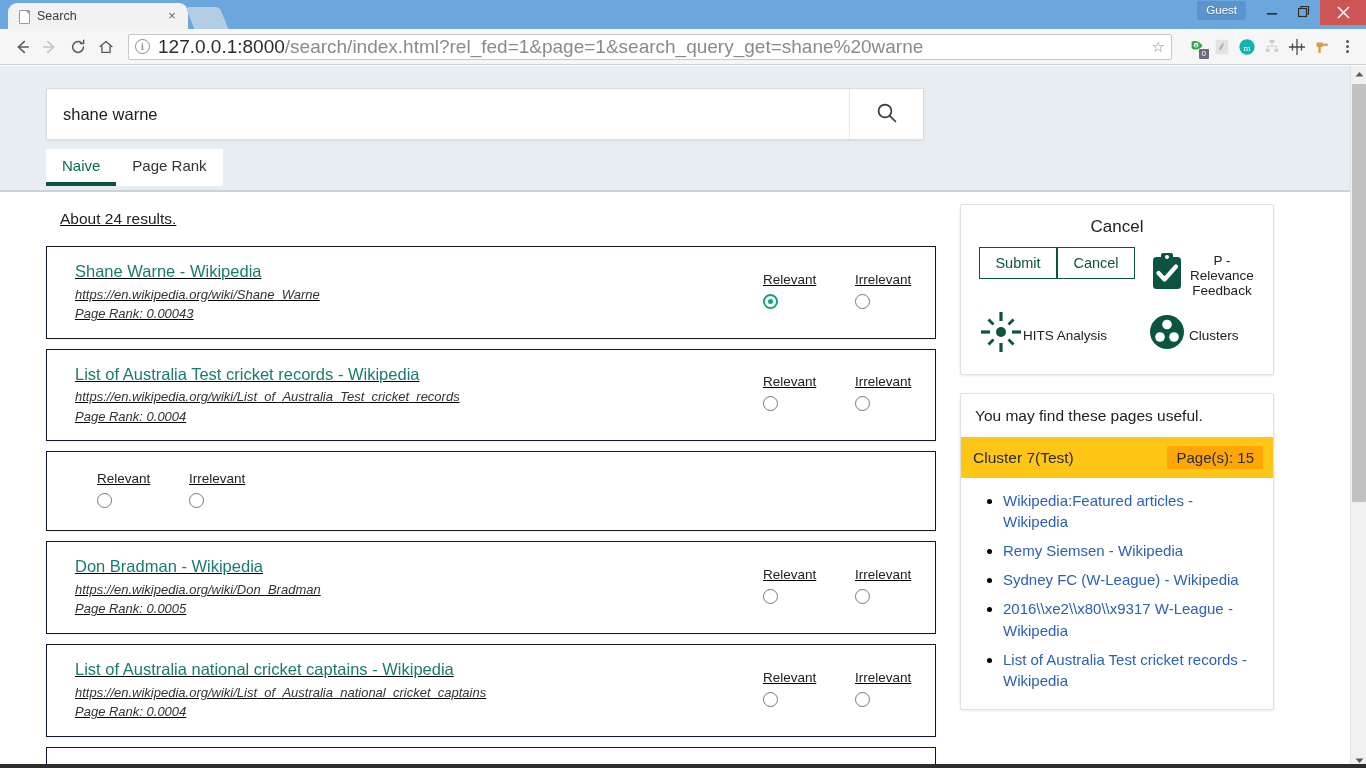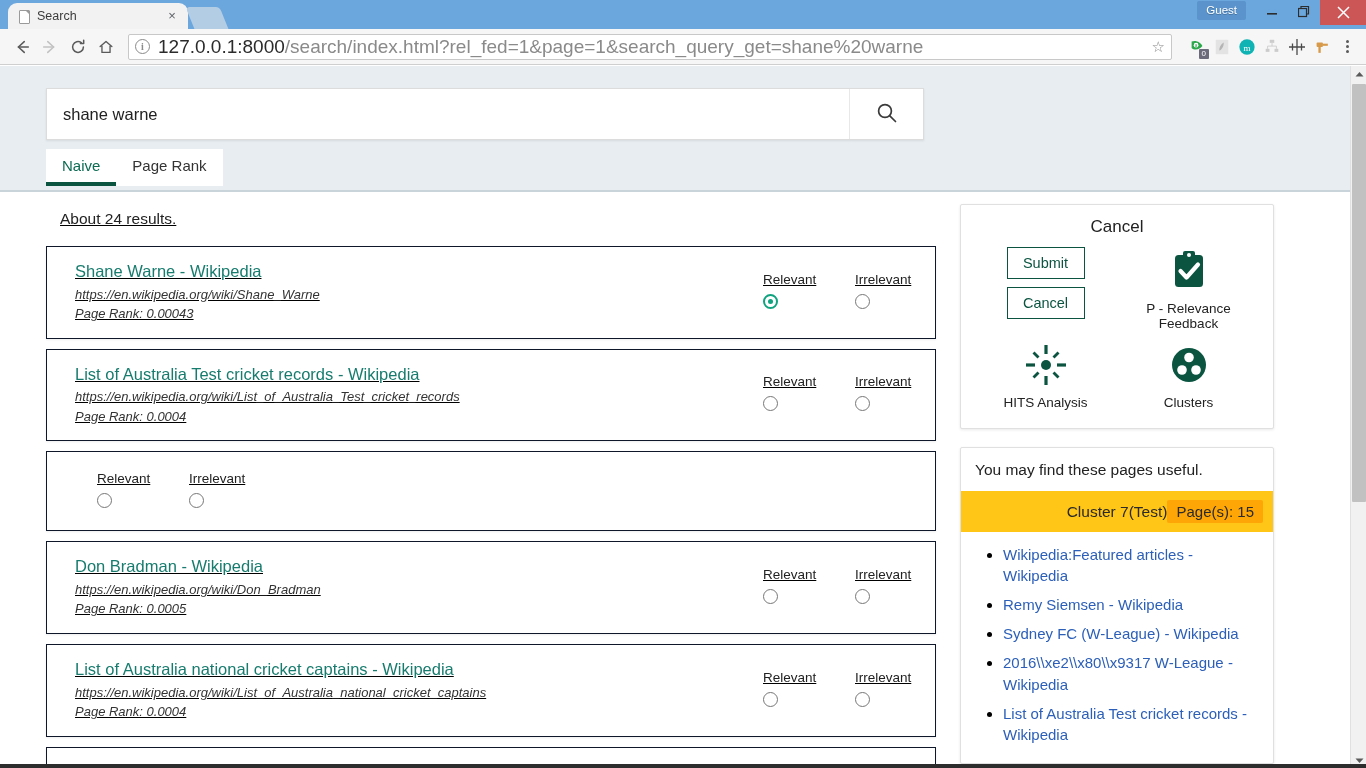--- a/index.html
+++ b/index.html
@@ -368,21 +368,21 @@
   }
 
   .tools-grid {
     display: grid;
     grid-template-columns: 1fr 1fr;
     column-gap: 10px;
     row-gap: 10px;
     align-items: start;
   }
 
-  .tool-cell { display: flex; flex-direction: column; align-items: center; }
+  .tool-cell { display: flex; flex-direction: row; align-items: center; }
 
   .tool-btn {
     width: 78px;
     padding: 7px 0;
     background: #ffffff;
     border: 1.4px solid #0b5540;
     color: #0b5540;
     font-size: 14.5px;
     cursor: pointer;
     font-family: "Liberation Sans", sans-serif;
@@ -401,21 +401,20 @@
   }
 
   .cluster-head {
     background: #ffc517;
     display: flex;
     align-items: center;
     padding: 9px 10px 9px 12px;
     font-size: 15.5px;
     color: #2a2a2a;
     cursor: pointer;
-    text-align: right;
   }
   .cluster-head .cname { flex: 1; }
   .cluster-badge {
     background: #ffa607;
     padding: 3px 9px;
     font-size: 15px;
     color: #2a2a2a;
     border-radius: 2px;
   }
 

